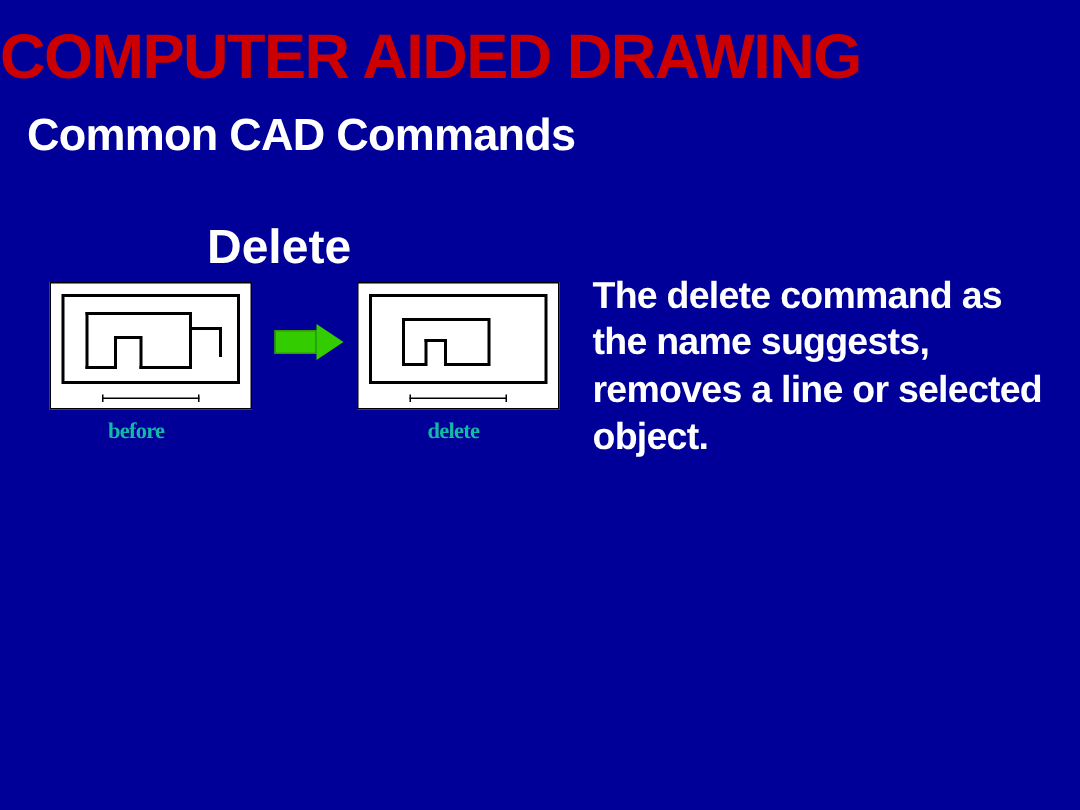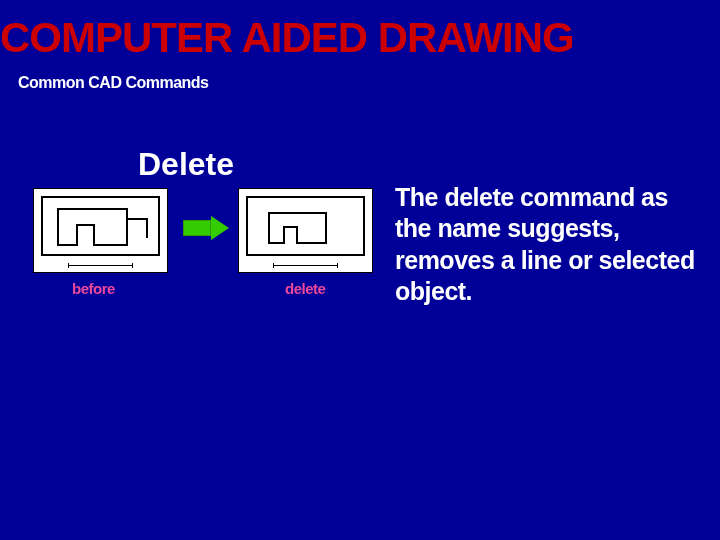--- a/index.html
+++ b/index.html
@@ -16,21 +16,21 @@
     font-size: 42px;
     font-weight: 900;
     text-align: left;
     padding-top: 14px;
     font-family: 'Arial Narrow', Arial, sans-serif;
     letter-spacing: -1px;
     font-stretch: condensed;
   }
   .subtitle {
     color: #ffffff;
-    font-size: 16px;
+    font-size: 30px;
     font-weight: 900;
     padding-left: 18px;
     padding-top: 12px;
     font-family: 'Arial Narrow', Arial, sans-serif;
     letter-spacing: -0.5px;
     font-stretch: condensed;
   }
   .command-title {
     color: #ffffff;
     font-size: 32px;
@@ -110,26 +110,26 @@
   }
   .arrow-head {
     position: absolute;
     top: 0; left: 28px;
     width: 0; height: 0;
     border-top: 12px solid transparent;
     border-bottom: 12px solid transparent;
     border-left: 18px solid #33cc00;
   }
   .label {
-    color: #ec4899;
+    color: #14b8a6;
     font-size: 15px;
     font-weight: 900;
     position: absolute;
     top: 280px;
-    font-family: Liberation Sans, sans-serif;
+    font-family: Liberation Serif, serif;
     letter-spacing: -0.5px;
     font-stretch: condensed;
   }
   .label-before { left: 72px; }
   .label-after  { left: 285px; }
 </style>
 </head>
 <body>
 
 <div class="title">COMPUTER AIDED DRAWING</div>

